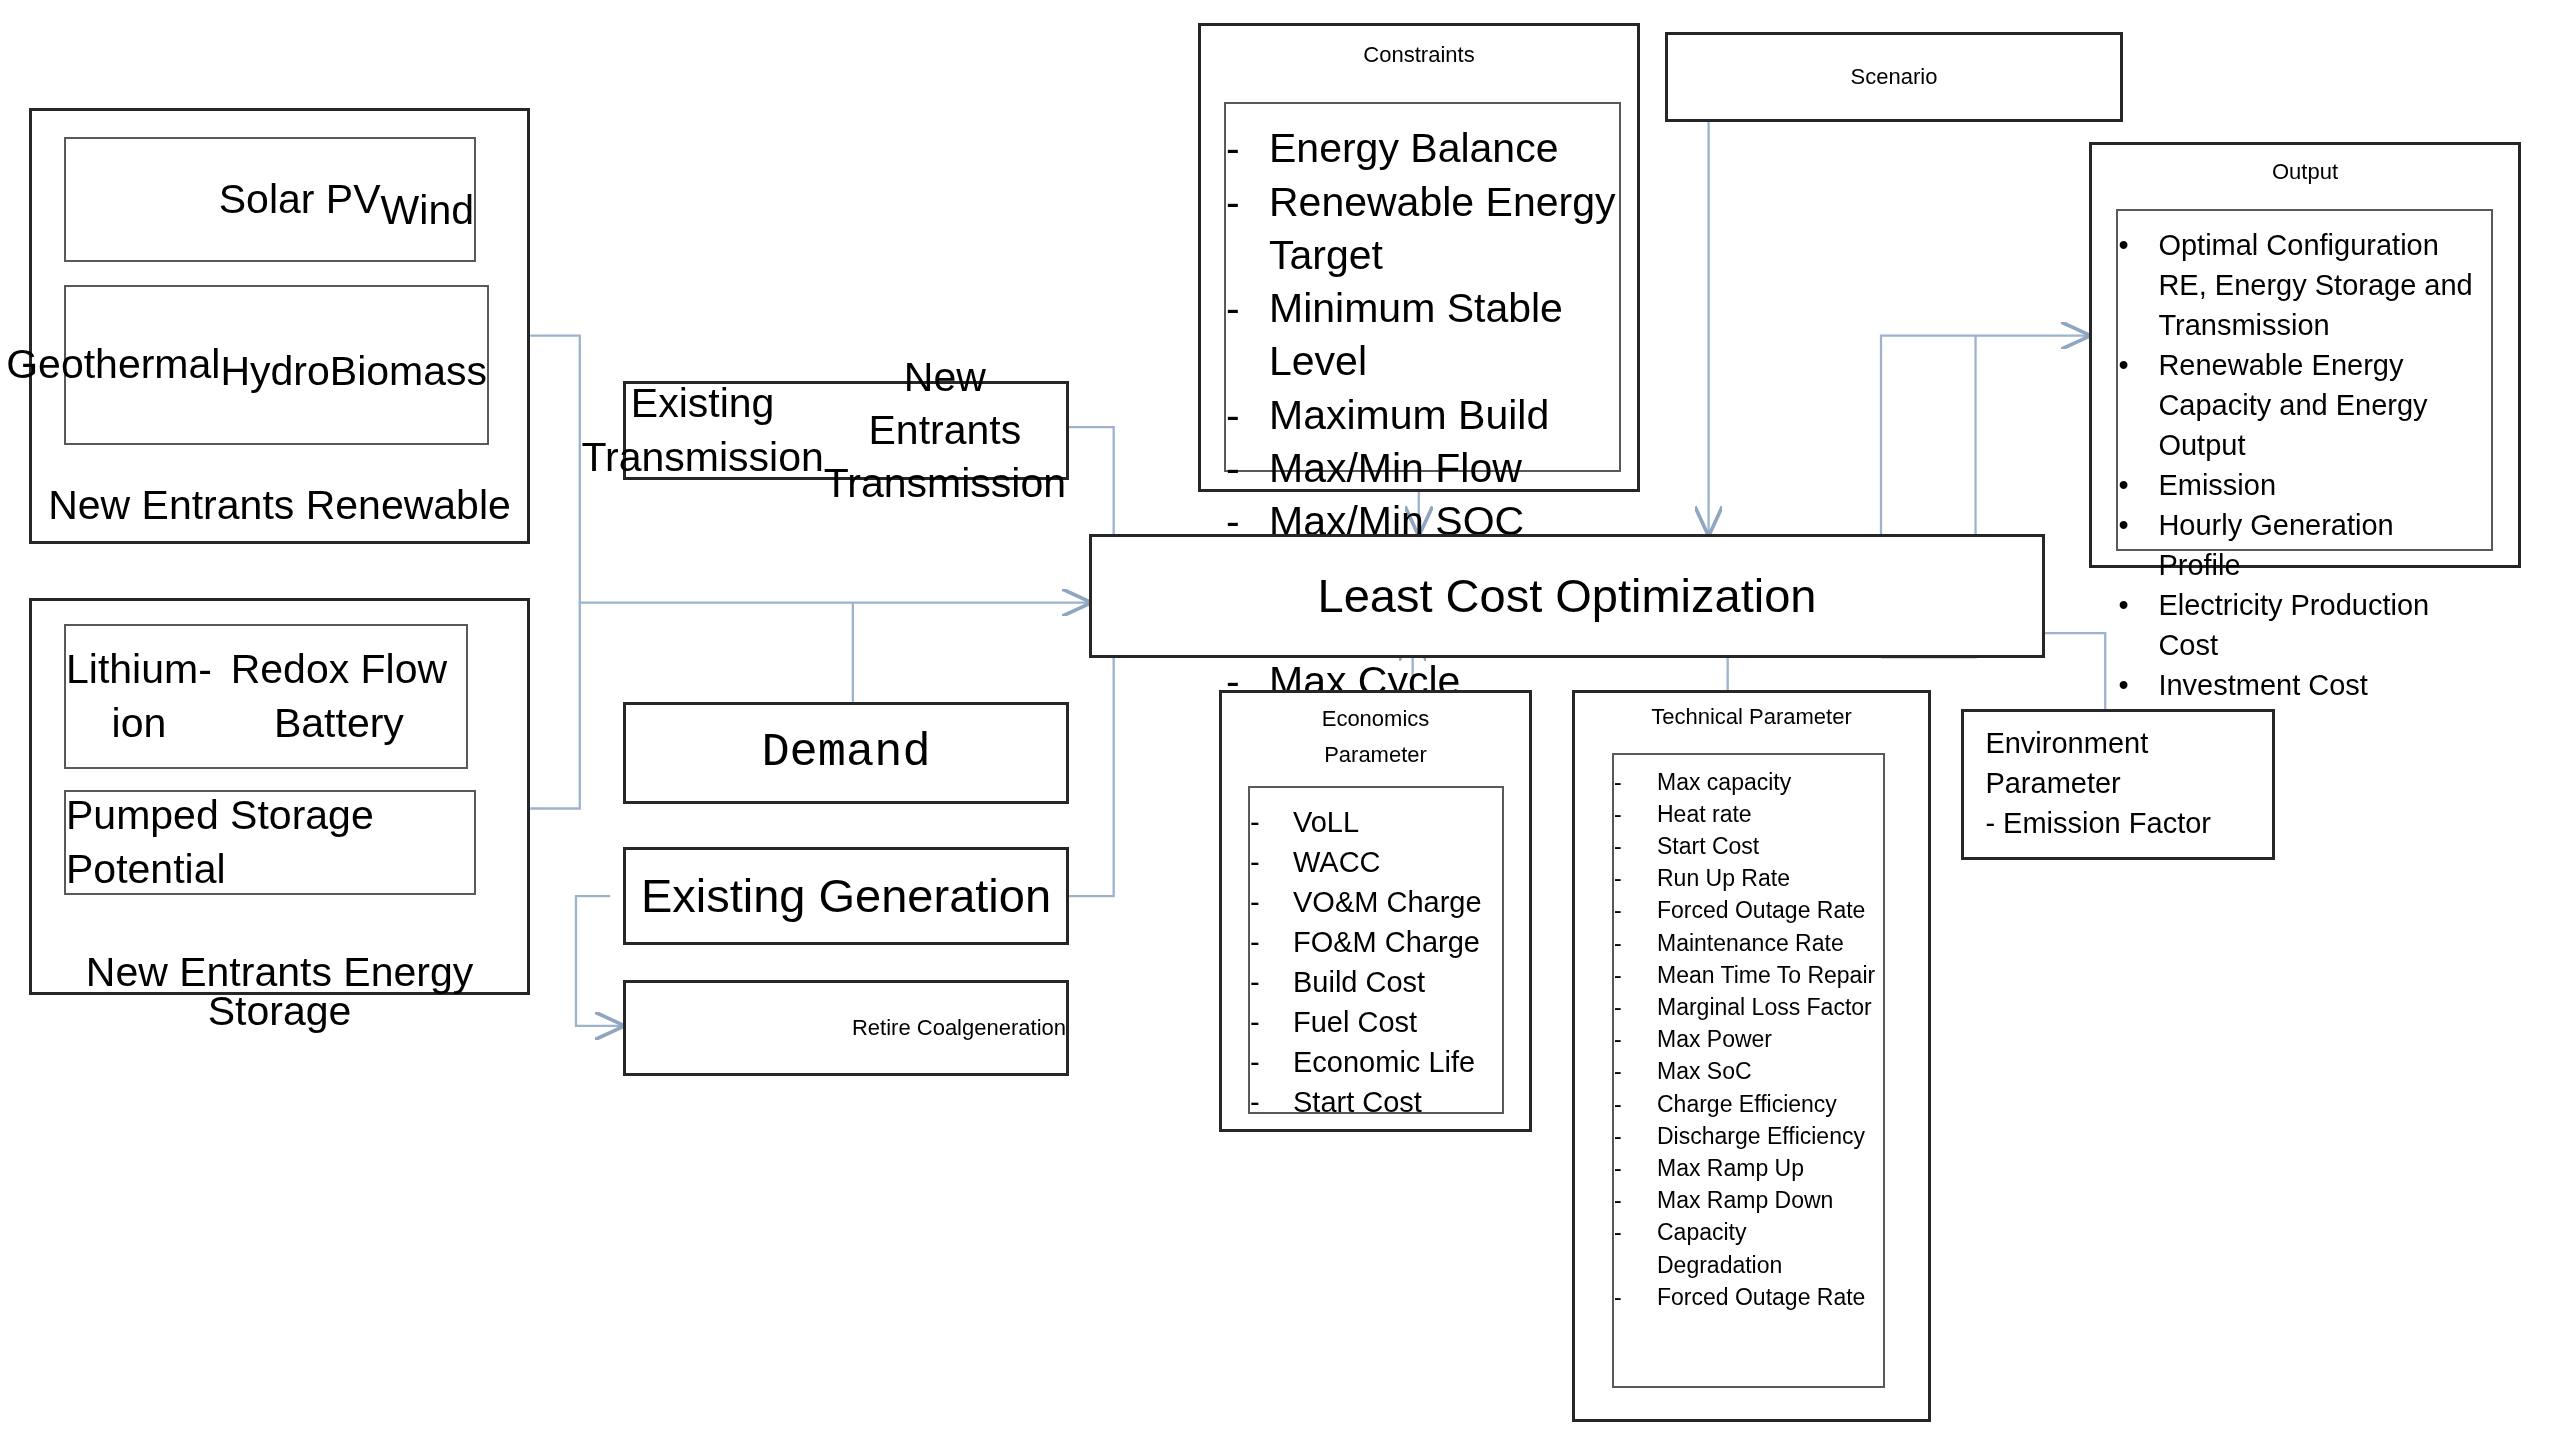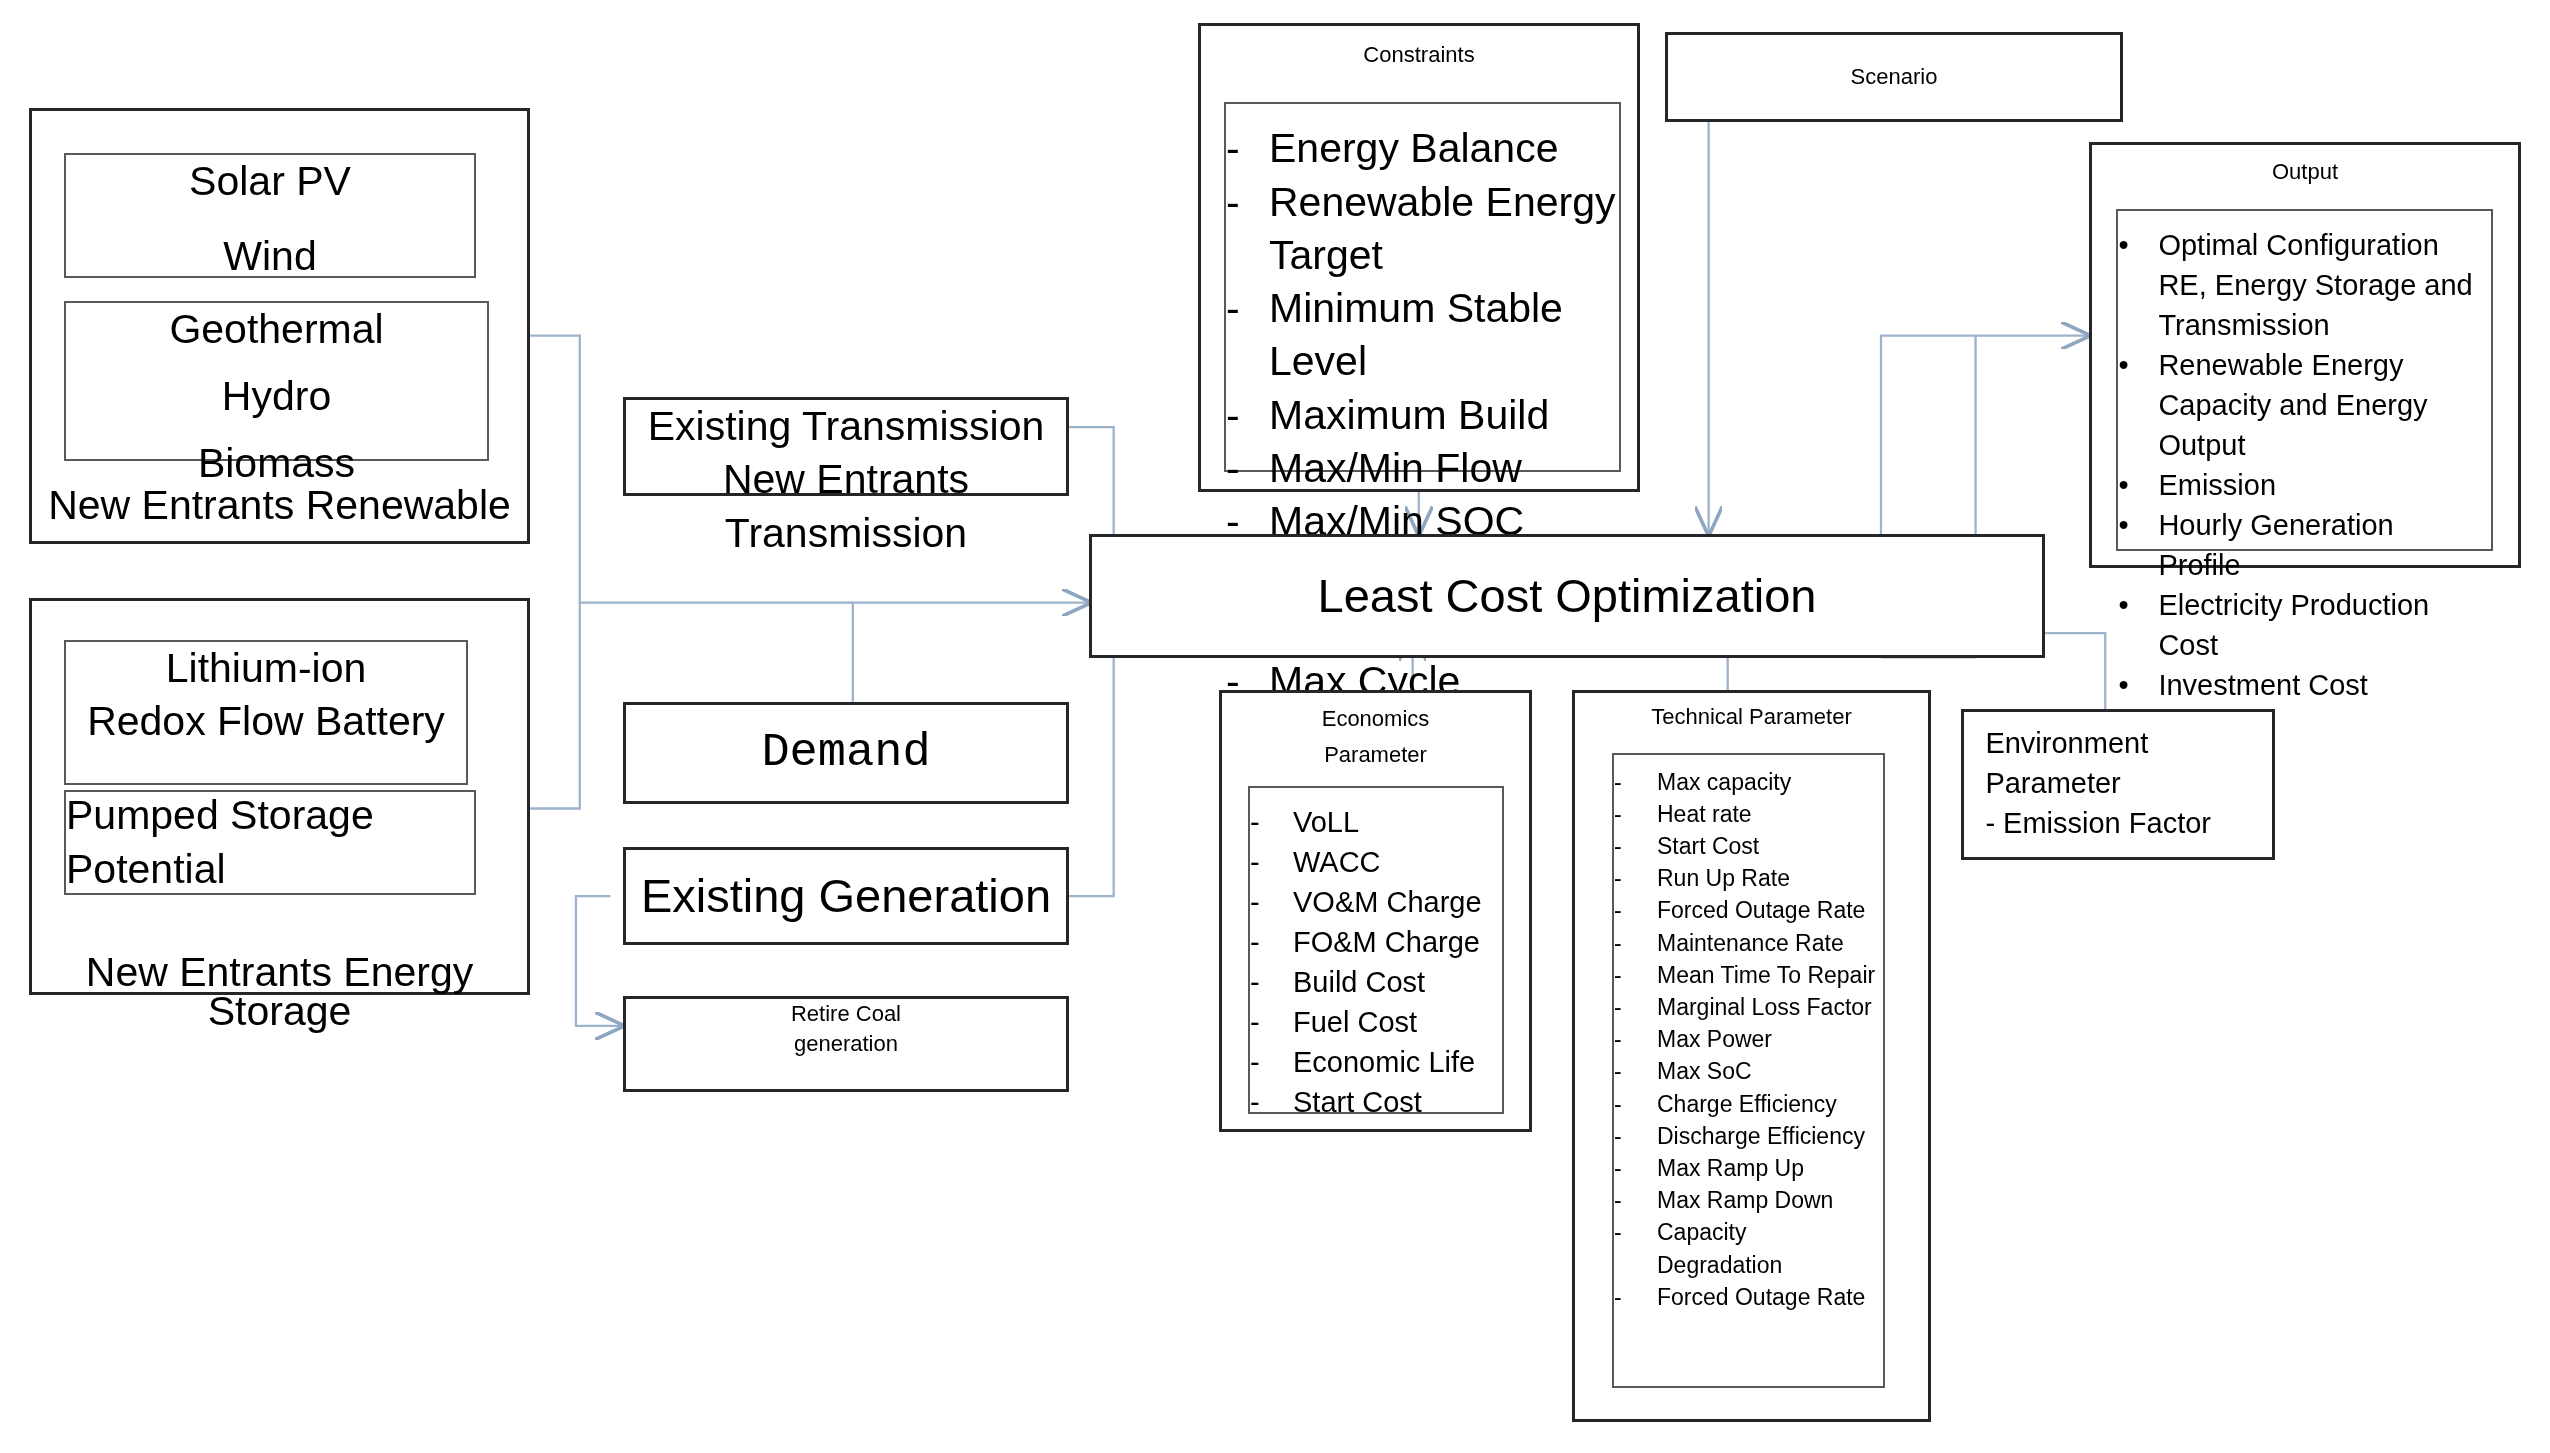--- a/index.html
+++ b/index.html
@@ -3,21 +3,21 @@
 <meta charset="utf-8">
 <style>
   html,body{margin:0;padding:0;background:#ffffff;}
   body{font-family:"Liberation Sans", sans-serif;color:#000;}
   #canvas{position:relative;width:2550px;height:1453px;background:#fff;overflow:hidden;}
 
   .box{position:absolute;box-sizing:border-box;background:#fff;border:3.8px solid #262626;}
   .box.thin{border:2.3px solid #595959;}
 
   .ctr{display:flex;align-items:center;justify-content:center;text-align:left;}
-  .col{display:flex;flex-direction:column;align-items:center;justify-content:flex-start;text-align:center;margin-top:16px;}
+  .col{display:flex;flex-direction:row;align-items:center;justify-content:flex-end;text-align:center;}
 
   .t-title{font-size:22px;line-height:1.35;}
   .t-big{font-size:41px;line-height:1.3;}
   .t-huge{font-size:47px;line-height:1.3;}
   .t-med{font-size:29px;line-height:1.38;}
   .t-sm{font-size:23px;line-height:1.40;}
 
   .hdr{position:absolute;left:0;right:0;text-align:center;}
 
   ul.lst{list-style:none;margin:0;padding:0;}

